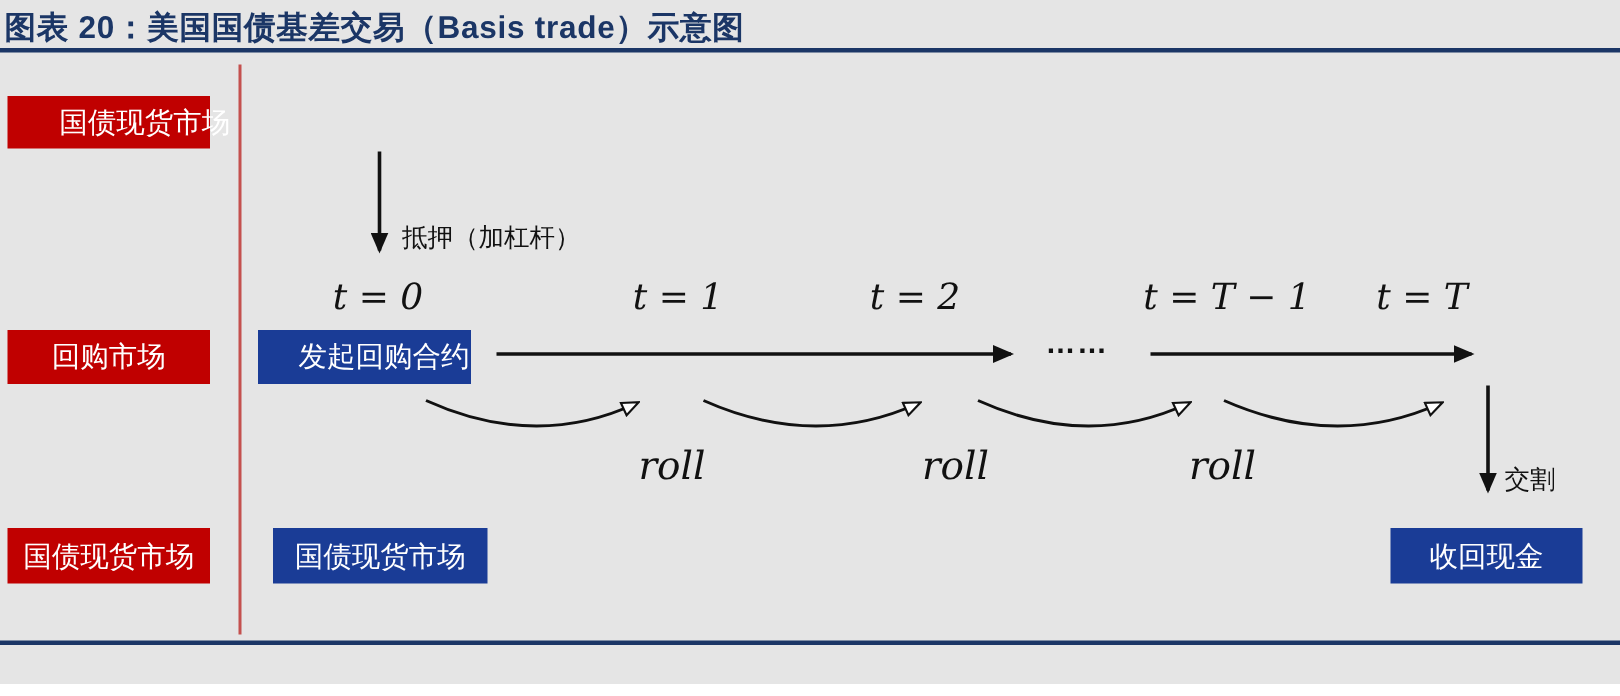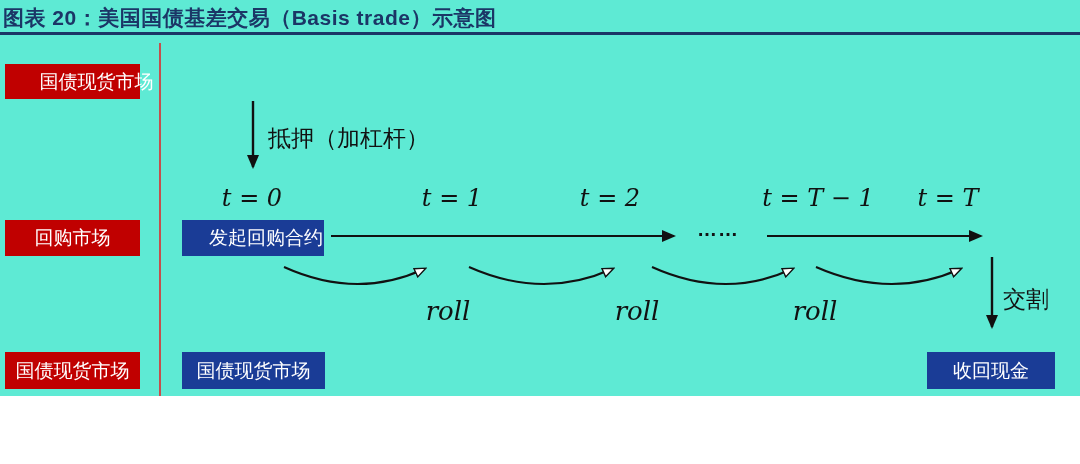--- a/index.html
+++ b/index.html
@@ -1,17 +1,17 @@
 <!DOCTYPE html>
 <html><head>
 <meta charset="utf-8">
 <style>
   html,body{margin:0;padding:0;background:#ffffff;}
   .canvas{
-    position:relative;width:1080px;height:396px;background:#5eead4;overflow:hidden;
+    position:relative;width:1080px;height:456px;background:#e5e5e5;overflow:hidden;
     font-family:"Liberation Sans","DejaVu Sans",sans-serif;
   }
   .title{
     position:absolute;left:3px;top:4px;font-size:21px;font-weight:bold;
     color:#1B3666;letter-spacing:0.5px;white-space:nowrap;
   }
   .rule{position:absolute;left:0;width:1080px;height:3px;background:#1B3666;}
   .rule-top{top:32px;}
   .rule-bottom{top:427px;}
   .v-divider{position:absolute;left:159px;top:43px;width:2px;height:380px;background:#C4504E;}
@@ -23,21 +23,21 @@
   .node-box{background:#1A3C96;}
   .row1{top:64px;padding-left:48px;}
   .row2{top:220px;height:36px;}
   .row3{top:352px;height:37px;}
   .math{
     position:absolute;font-family:"DejaVu Serif","Liberation Serif",serif;
     font-style:italic;color:#111111;transform:translateX(-50%);white-space:nowrap;
   }
   .tick{top:184px;font-size:24px;}
   .roll{top:296px;font-size:26px;}
-  .cn-note{position:absolute;color:#111111;font-size:23px;white-space:nowrap;}
+  .cn-note{position:absolute;color:#111111;font-size:17px;white-space:nowrap;margin-top:24px;}
   .dots{
     position:absolute;left:697px;top:218px;color:#111111;font-size:20px;
     font-weight:bold;letter-spacing:1px;
   }
   .arrows{position:absolute;left:0;top:0;pointer-events:none;}
   .source{
     position:absolute;left:3px;top:435px;font-size:17px;color:#2840C8;white-space:nowrap;
   }
 </style>
 </head>
@@ -46,21 +46,21 @@
 <div class="canvas">
 
   <div class="title">图表 20：美国国债基差交易（Basis trade）示意图</div>
   <div class="rule rule-top"></div>
   <div class="v-divider"></div>
 
   <div class="market-box row1">国债现货市场</div>
   <div class="market-box row2">回购市场</div>
   <div class="market-box row3">国债现货市场</div>
 
-  <div class="node-box row2" style="left:182px;width:142px;padding-left:26px;">发起回购合约</div>
+  <div class="node-box row2" style="left:172px;width:142px;padding-left:26px;">发起回购合约</div>
   <div class="node-box row3" style="left:182px;width:143px;">国债现货市场</div>
   <div class="node-box row3" style="left:927px;width:128px;">收回现金</div>
 
   <span class="math tick" style="left:252px;">t = 0</span>
   <span class="math tick" style="left:452px;">t = 1</span>
   <span class="math tick" style="left:610px;">t = 2</span>
   <span class="math tick" style="left:818px;">t = T − 1</span>
   <span class="math tick" style="left:948px;">t = T</span>
 
   <span class="dots">……</span>

